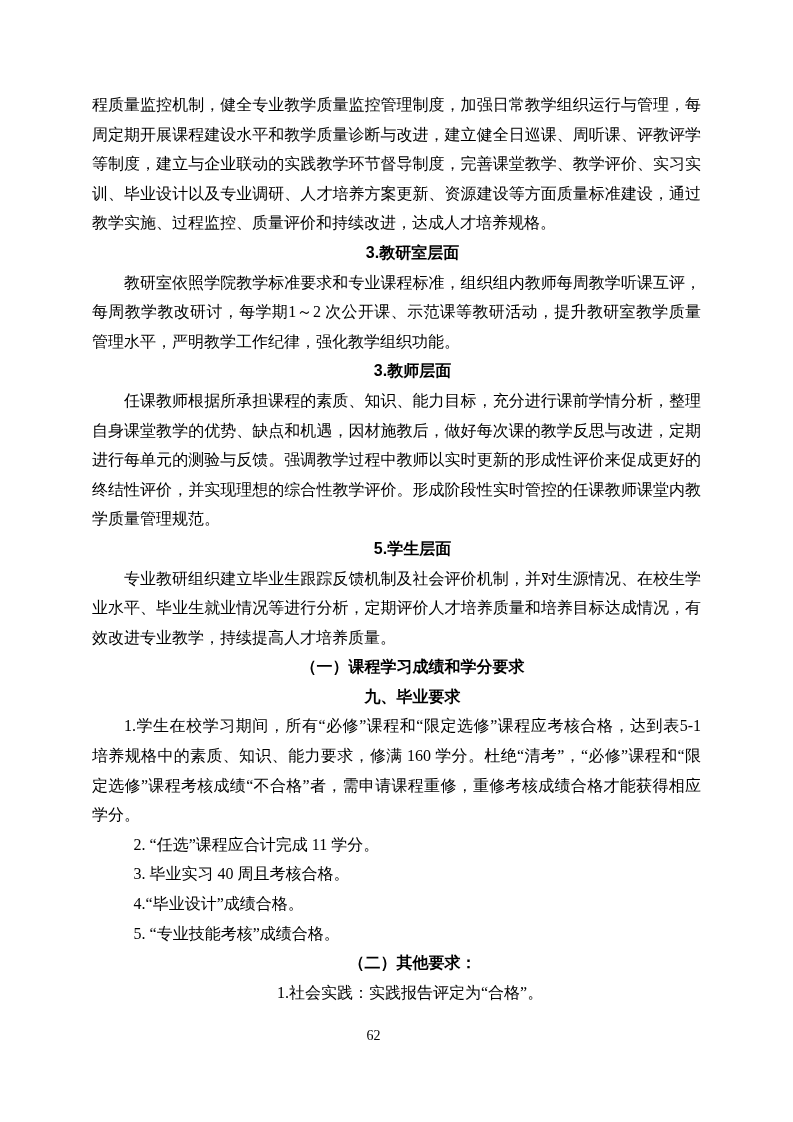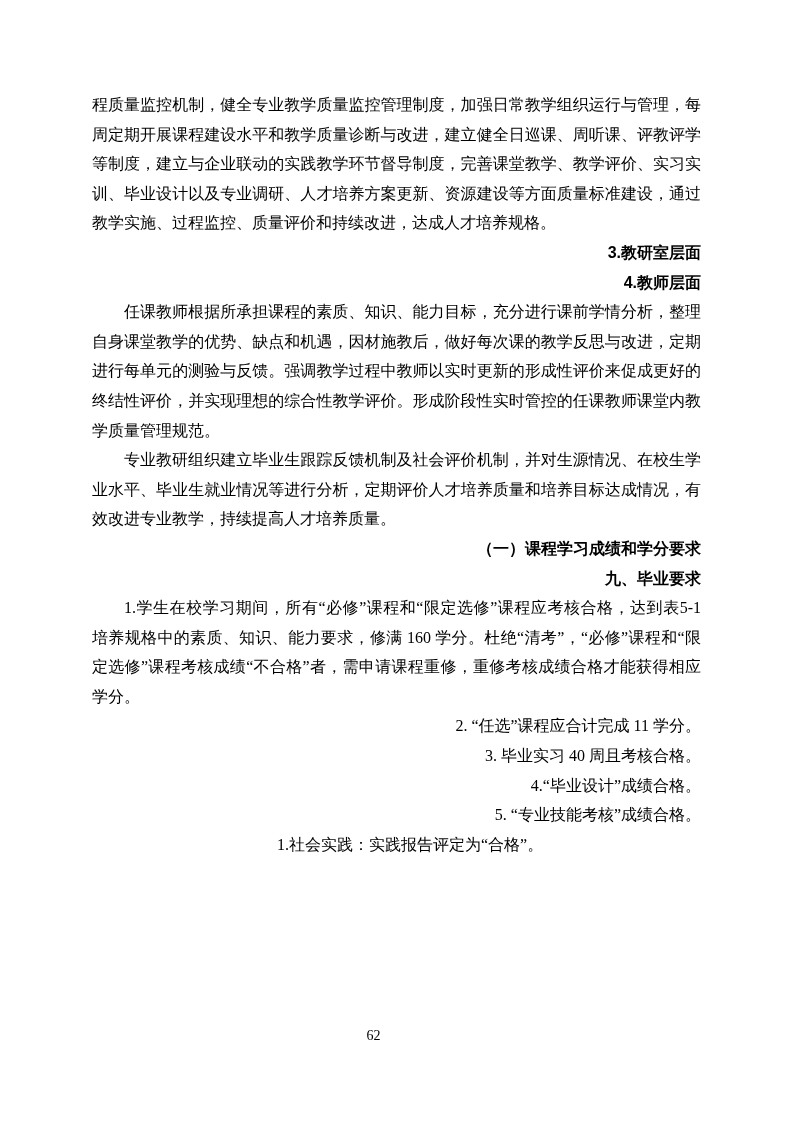--- a/index.html
+++ b/index.html
@@ -33,25 +33,25 @@
     .para {
       text-indent: 2em;
     }
     .para-flush {
       text-indent: 0;
     }
     .heading {
       font-family: "Liberation Sans", "DejaVu Sans", sans-serif;
       font-weight: bold;
       text-indent: 2em;
-      text-align: right;
+      text-align: center;
     }
     .list-item {
       text-indent: 2.6em;
-      text-align: right;
+      text-align: left;
     }
     .para-social {
       text-indent: 1.7em;
       text-align: center;
     }
     .page-number {
       position: absolute;
       left: 0;
       right: 0;
       top: 1028px;
@@ -62,26 +62,29 @@
       padding-left: 28px;
     }
   </style>
 </head>
 <body>
 
 <div class="page">
   <div class="content">
     <p class="para-flush">程质量监控机制，健全专业教学质量监控管理制度，加强日常教学组织运行与管理，每周定期开展课程建设水平和教学质量诊断与改进，建立健全日巡课、周听课、评教评学等制度，建立与企业联动的实践教学环节督导制度，完善课堂教学、教学评价、实习实训、毕业设计以及专业调研、人才培养方案更新、资源建设等方面质量标准建设，通过教学实施、过程监控、质量评价和持续改进，达成人才培养规格。</p>
     <p class="heading">3.教研室层面</p>
-    <p class="heading">4.教师层面</p>
+    <p class="para">教研室依照学院教学标准要求和专业课程标准，组织组内教师每周教学听课互评，每周教学教改研讨，每学期1～2 次公开课、示范课等教研活动，提升教研室教学质量管理水平，严明教学工作纪律，强化教学组织功能。</p>
+    <p class="heading">3.教师层面</p>
     <p class="para">任课教师根据所承担课程的素质、知识、能力目标，充分进行课前学情分析，整理自身课堂教学的优势、缺点和机遇，因材施教后，做好每次课的教学反思与改进，定期进行每单元的测验与反馈。强调教学过程中教师以实时更新的形成性评价来促成更好的终结性评价，并实现理想的综合性教学评价。形成阶段性实时管控的任课教师课堂内教学质量管理规范。</p>
+    <p class="heading">5.学生层面</p>
     <p class="para">专业教研组织建立毕业生跟踪反馈机制及社会评价机制，并对生源情况、在校生学业水平、毕业生就业情况等进行分析，定期评价人才培养质量和培养目标达成情况，有效改进专业教学，持续提高人才培养质量。</p>
     <p class="heading">（一）课程学习成绩和学分要求</p>
     <p class="heading">九、毕业要求</p>
     <p class="para">1.学生在校学习期间，所有“必修”课程和“限定选修”课程应考核合格，达到表5-1 培养规格中的素质、知识、能力要求，修满 160 学分。杜绝“清考”，“必修”课程和“限定选修”课程考核成绩“不合格”者，需申请课程重修，重修考核成绩合格才能获得相应学分。</p>
     <p class="list-item">2. “任选”课程应合计完成 11 学分。</p>
     <p class="list-item">3. 毕业实习 40 周且考核合格。</p>
     <p class="list-item">4.“毕业设计”成绩合格。</p>
     <p class="list-item">5. “专业技能考核”成绩合格。</p>
+    <p class="heading">（二）其他要求：</p>
     <p class="para-social">1.社会实践：实践报告评定为“合格”。</p>
   </div>
   <div class="page-number">62</div>
 </div>
 
 </body></html>

